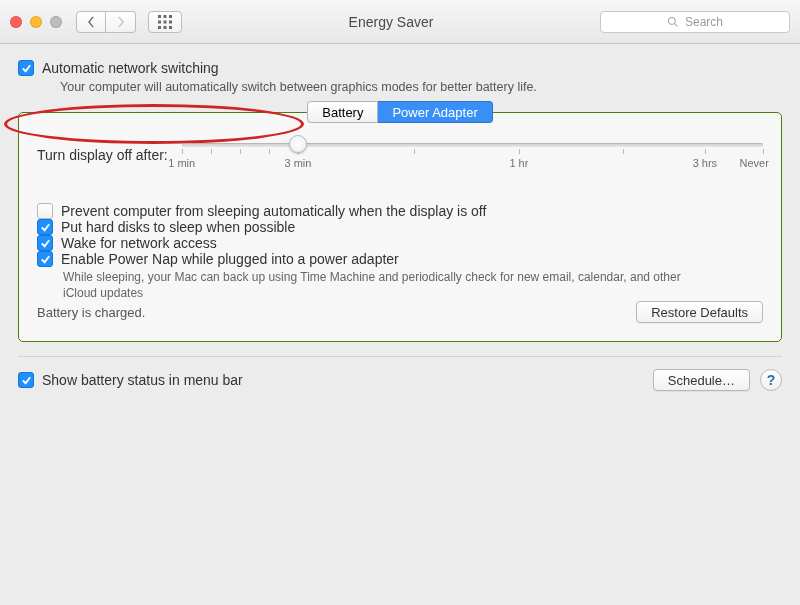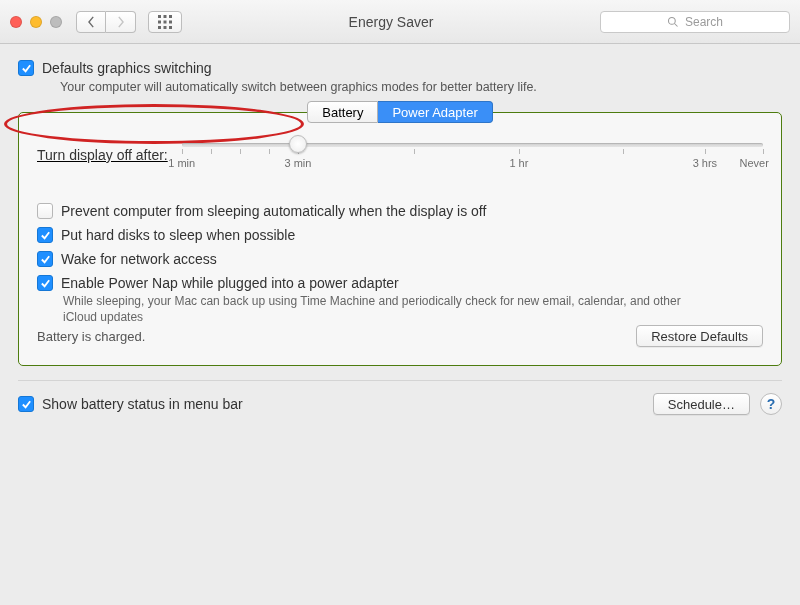--- a/index.html
+++ b/index.html
@@ -70,38 +70,38 @@
 
   .tabs { display:flex; justify-content:center; margin:-26px 0 8px 0;}
   .tabs .tab {
     height:22px; padding:0 14px; font-size:13px; display:flex; align-items:center;
     border:1px solid #b2b2b2; background:linear-gradient(#ffffff,#f1f1f1);
   }
   .tabs .tab.l { border-radius:4px 0 0 4px;}
   .tabs .tab.r { border-radius:0 4px 4px 0; border-left:none;}
   .tabs .tab.active { background:#3a8ff7; color:#fff; border-color:#2e75c8;}
 
-  .slider-row { display:flex; align-items:center; gap:14px; margin-top:14px;text-decoration:underline;}
+  .slider-row { display:flex; align-items:center; gap:14px; margin-top:14px;}
   .slider-label { font-size:14px; color:#333; white-space:nowrap;}
   .slider-wrap { flex:1; position:relative; height:36px;}
   .track {
     position:absolute; top:6px; left:0; right:0; height:4px; border-radius:3px;
     background:linear-gradient(#d0d0d0,#e4e4e4); box-shadow:inset 0 1px 1px rgba(0,0,0,.15);
   }
   .ticks { position:absolute; top:12px; left:0; right:0; height:5px;}
   .tick { position:absolute; width:1px; height:5px; background:#b8b8b8;}
   .tlabels { position:absolute; top:20px; left:0; right:0; font-size:11px; color:#6f6f6f;}
   .tlabels span { position:absolute; transform:translateX(-50%);}
   .knob {
     position:absolute; top:-2px; width:18px; height:18px; border-radius:50%;
     background:radial-gradient(#ffffff,#ececec); border:1px solid #bcbcbc;
     box-shadow:0 1px 2px rgba(0,0,0,.25); transform:translateX(-50%);
   }
 
-  .checks { margin-top:30px; display:flex; flex-direction:column; gap:8px;}
+  .checks { margin-top:30px; display:flex; flex-direction:column; }
   .checks .row-check { font-size:14px;}
   .nap-sub { font-size:12px; color:#666; margin:2px 0 0 26px; max-width:640px; line-height:1.35;}
 
   .panel-footer { display:flex; justify-content:space-between; align-items:center; }
   .status { font-size:13px; color:#555; }
 
   .mac-btn {
     height:22px; padding:0 14px; border-radius:4px; border:1px solid #b8b8b8;
     background:linear-gradient(#ffffff,#f1f1f1); font-size:13px; color:#333;
     box-shadow:0 1px 0 rgba(0,0,0,.05);
@@ -168,21 +168,21 @@
 <div class="content" style="position:relative;">
 
   <div class="annot"></div>
 
   <div class="row-check">
     <span class="cb checked">
       <svg viewBox="0 0 12 12">
           <path d="M2 6 L5 9 L10 2.5" fill="none" stroke="#fff" stroke-width="2"></path>
         </svg>
     </span>
-    <span>Defaults graphics switching</span>
+    <span>Automatic network switching</span>
   </div>
   <div class="sub">Your computer will automatically switch between graphics modes for better battery life.</div>
 
   <div class="panel">
 
     <div class="tabs">
       <div class="tab l">Battery</div>
       <div class="tab r active">Power Adapter</div>
     </div>
 

